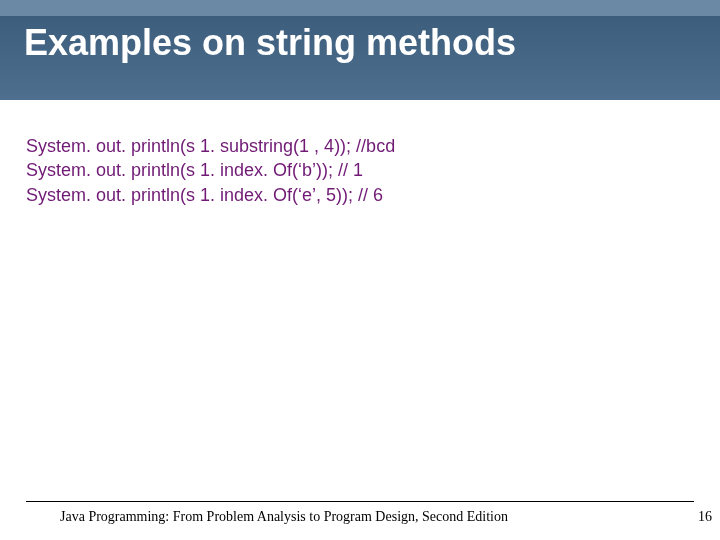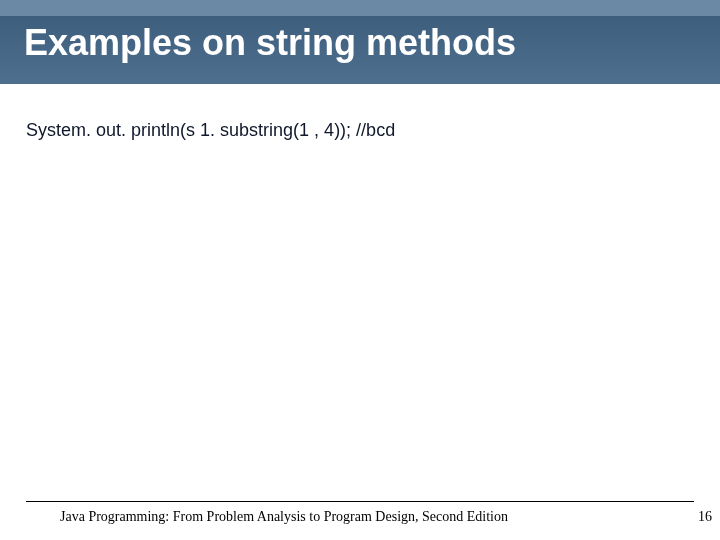--- a/index.html
+++ b/index.html
@@ -7,21 +7,21 @@
     width: 720px;
     height: 540px;
     background: #ffffff;
     font-family: Arial, Helvetica, sans-serif;
     position: relative;
     overflow: hidden;
   }
   .title-bar {
     position: relative;
     width: 100%;
-    height: 84px;
+    height: 100px;
     background: #4a6a8a;
     background: linear-gradient(180deg, #3a5a7a 0%, #4f6f8f 100%);
   }
   .title-bar::before {
     content: "";
     position: absolute;
     top: 0; left: 0; right: 0; height: 16px;
     background: #6b89a5;
   }
   .title-text {
@@ -29,21 +29,21 @@
     font-weight: 900;
     font-size: 36px;
     letter-spacing: 0px;
     padding: 22px 0 0 24px;
     font-family: Arial Black, Arial, sans-serif;
   }
   .content {
     padding: 34px 26px 0 26px;
   }
   .code-line {
-    color: #0f172a;
+    color: #701a75;
     font-size: 18px;
     line-height: 1.35;
     font-family: Arial, Helvetica, sans-serif;
   }
   .footer-rule {
     position: absolute;
     left: 26px;
     right: 26px;
     bottom: 38px;
     border-top: 1px solid #000;
@@ -68,17 +68,19 @@
 </style>
 </head>
 <body>
 
 <div class="title-bar">
   <div class="title-text">Examples on string methods</div>
 </div>
 
 <div class="content">
   <div class="code-line">System. out. println(s 1. substring(1 , 4)); //bcd</div>
+  <div class="code-line">System. out. println(s 1. index. Of(‘b’));  // 1</div>
+  <div class="code-line">System. out. println(s 1. index. Of(‘e’, 5));  // 6</div>
 </div>
 
 <div class="footer-rule"></div>
 <div class="footer-text">Java Programming: From Problem Analysis to Program Design, Second Edition</div>
 <div class="page-num">16</div>
 
 </body></html>

